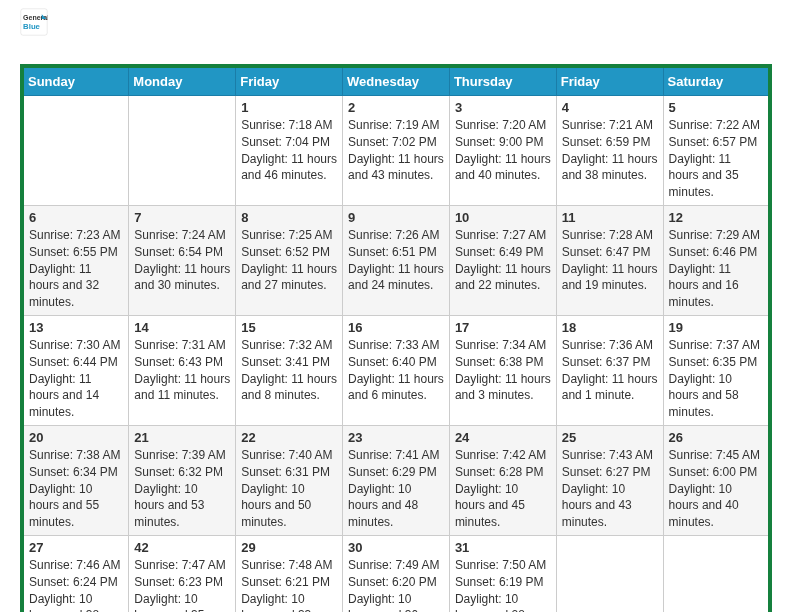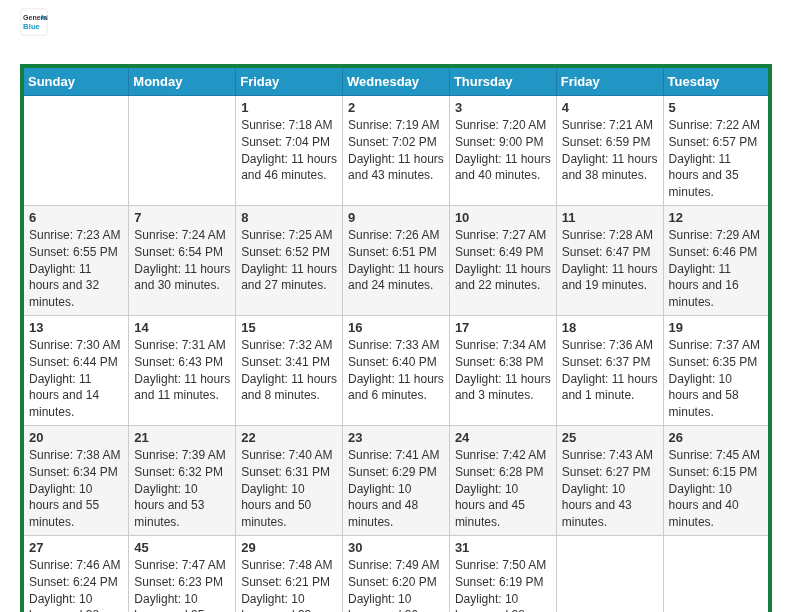--- a/index.html
+++ b/index.html
@@ -104,21 +104,21 @@
 
   <table class="calendar">
     <thead>
       <tr>
       <th>Sunday</th>
           <th>Monday</th>
           <th>Friday</th>
           <th>Wednesday</th>
           <th>Thursday</th>
           <th>Friday</th>
-          <th>Tuesday</th>
+          <th>Saturday</th>
         </tr>
     </thead>
     <tbody id="calendar-body">
     <tr>
           <td class="empty"></td>
           <td class="empty"></td>
           <td>
             <span class="day-num">1</span>
             <div class="day-info">Sunrise: 7:18 AM
 Sunset: 7:04 PM
@@ -270,33 +270,33 @@
           </td>
           <td>
             <span class="day-num">25</span>
             <div class="day-info">Sunrise: 7:43 AM
 Sunset: 6:27 PM
 Daylight: 10 hours and 43 minutes.</div>
           </td>
           <td>
             <span class="day-num">26</span>
             <div class="day-info">Sunrise: 7:45 AM
-Sunset: 6:15 PM
+Sunset: 6:00 PM
 Daylight: 10 hours and 40 minutes.</div>
           </td>
         </tr>
         <tr>
           <td>
             <span class="day-num">27</span>
             <div class="day-info">Sunrise: 7:46 AM
 Sunset: 6:24 PM
 Daylight: 10 hours and 38 minutes.</div>
           </td>
           <td>
-            <span class="day-num">45</span>
+            <span class="day-num">42</span>
             <div class="day-info">Sunrise: 7:47 AM
 Sunset: 6:23 PM
 Daylight: 10 hours and 35 minutes.</div>
           </td>
           <td>
             <span class="day-num">29</span>
             <div class="day-info">Sunrise: 7:48 AM
 Sunset: 6:21 PM
 Daylight: 10 hours and 33 minutes.</div>
           </td>

